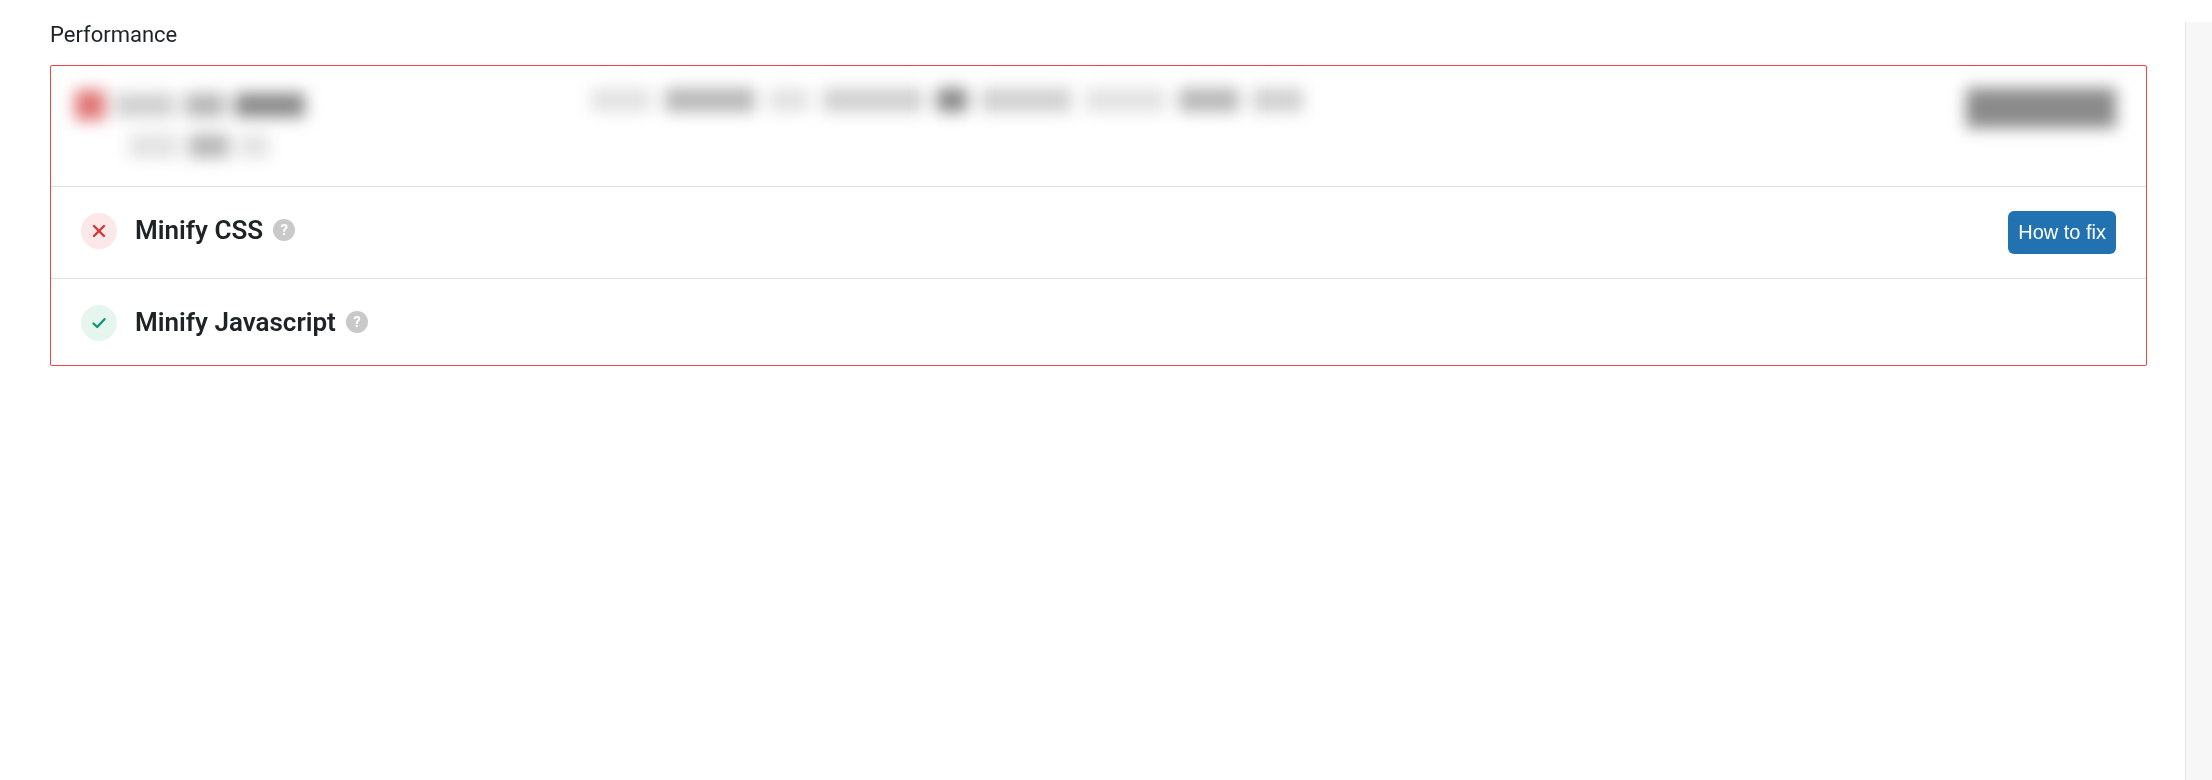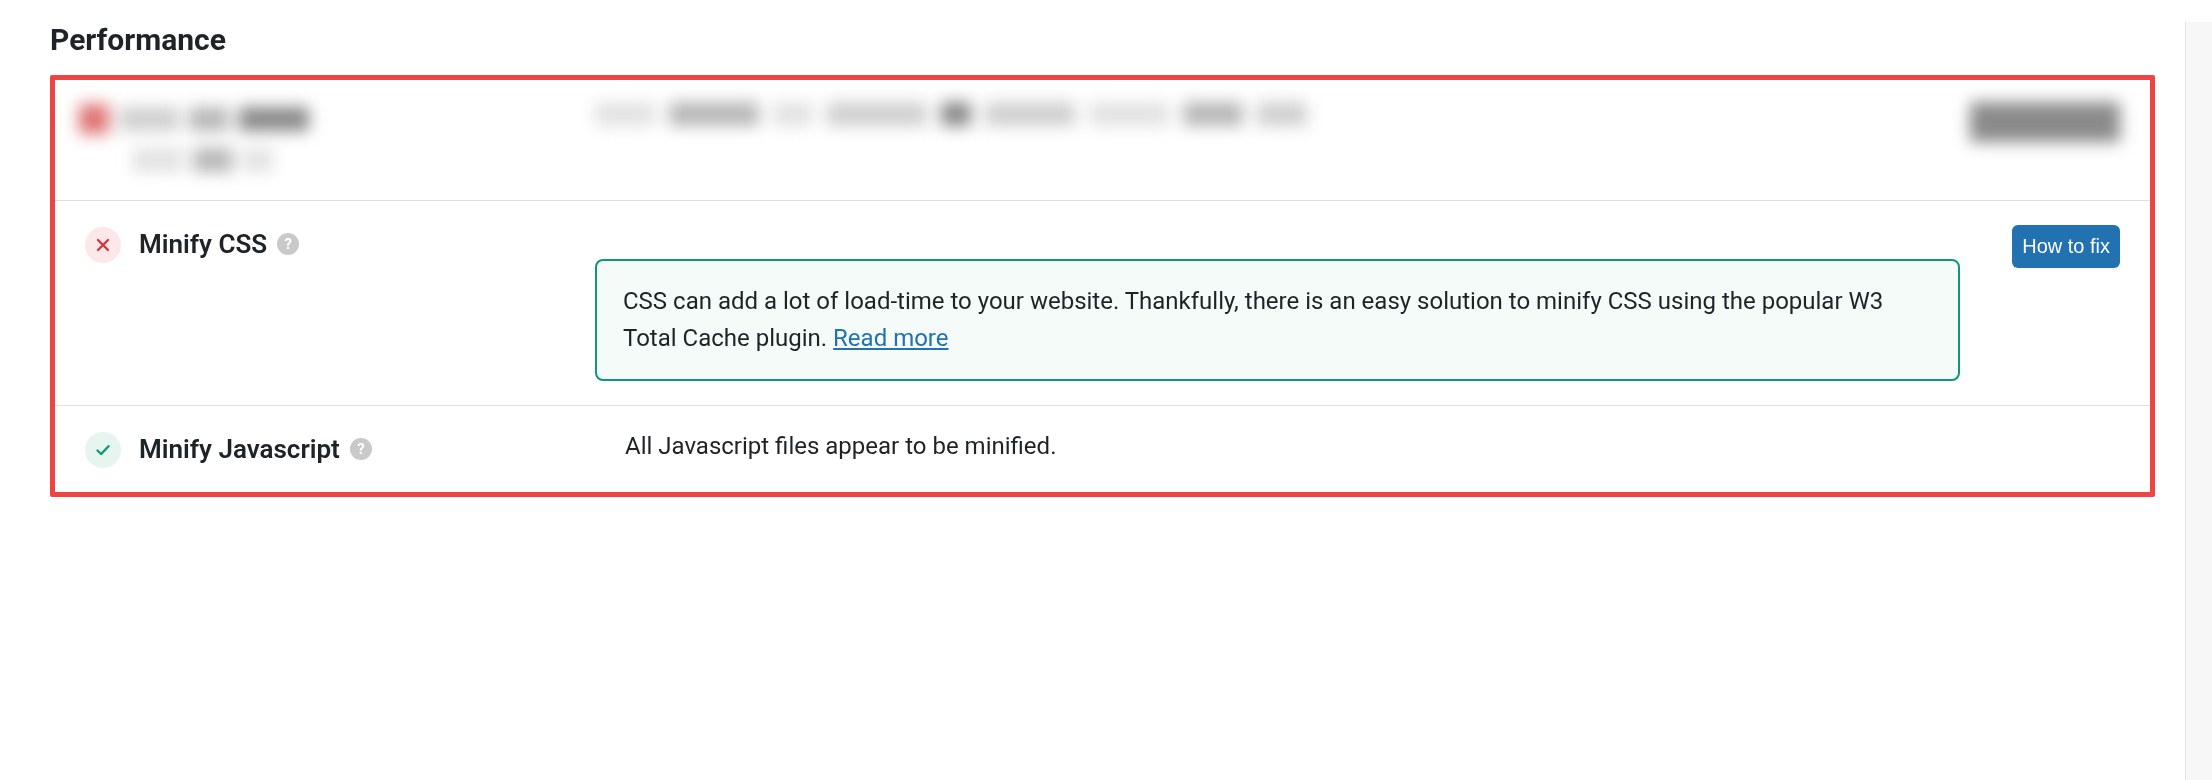--- a/index.html
+++ b/index.html
@@ -19,26 +19,26 @@
   .right-scroll-gutter {
     position: absolute;
     top: 0;
     right: 0;
     width: 26px;
     height: 780px;
     background: #f7f7f7;
     border-left: 1px solid #e5e5e5;
   }
   h2.section-title {
-    font-size: 30px;
-    font-weight: 700;
+    font-size: 22px;
+    font-weight: 400;
     margin: 22px 0 18px 0;
   }
   .panel {
-    border: 5px solid #ef4444;
+    border: 1px solid #ef4444;
     border-radius: 2px;
     width: 2095px; 
   }
   .row {
     display: flex;
     box-sizing: border-box;
     padding: 24px 30px;
     border-bottom: 1px solid #dfdfe0;
   }
   .row:last-child { border-bottom: none; gap: 30px; }
@@ -225,45 +225,39 @@
             <line x1="13" y1="3" x2="3" y2="13"></line>
           </svg>
         </span>
         <div class="row-title">
           <span>Minify CSS</span>
           <span class="help-icon">?</span>
         </div>
       </div>
       <div class="col-mid">
 
-        <div class="info-box">
-          <span>CSS can add a lot of load-time to your website. Thankfully, there is an easy solution to minify CSS using the popular W3 Total Cache plugin. </span><a href="#">Read more</a>
-        </div>
 
       </div>
       <div class="col-right">
         <button class="btn-primary">How to fix</button>
       </div>
     </div>
 
     <div class="row">
       <div class="col-left">
         <span class="status-icon status-pass">
           <svg viewBox="0 0 16 16" fill="none" stroke="#11967a" stroke-width="2.4" stroke-linecap="round" stroke-linejoin="round">
             <polyline points="2.5,8.5 6.2,12 13.5,4.2"></polyline>
           </svg>
         </span>
         <div class="row-title">
           <span>Minify Javascript</span>
           <span class="help-icon">?</span>
         </div>
       </div>
-      <div class="col-mid">
-        <div class="summary-text">All Javascript files appear to be minified.</div>
-      </div>
       <div class="col-right"></div>
     </div>
 
   </div>
 
   <div class="right-scroll-gutter"></div>
 
 </div>
 
 </body></html>

